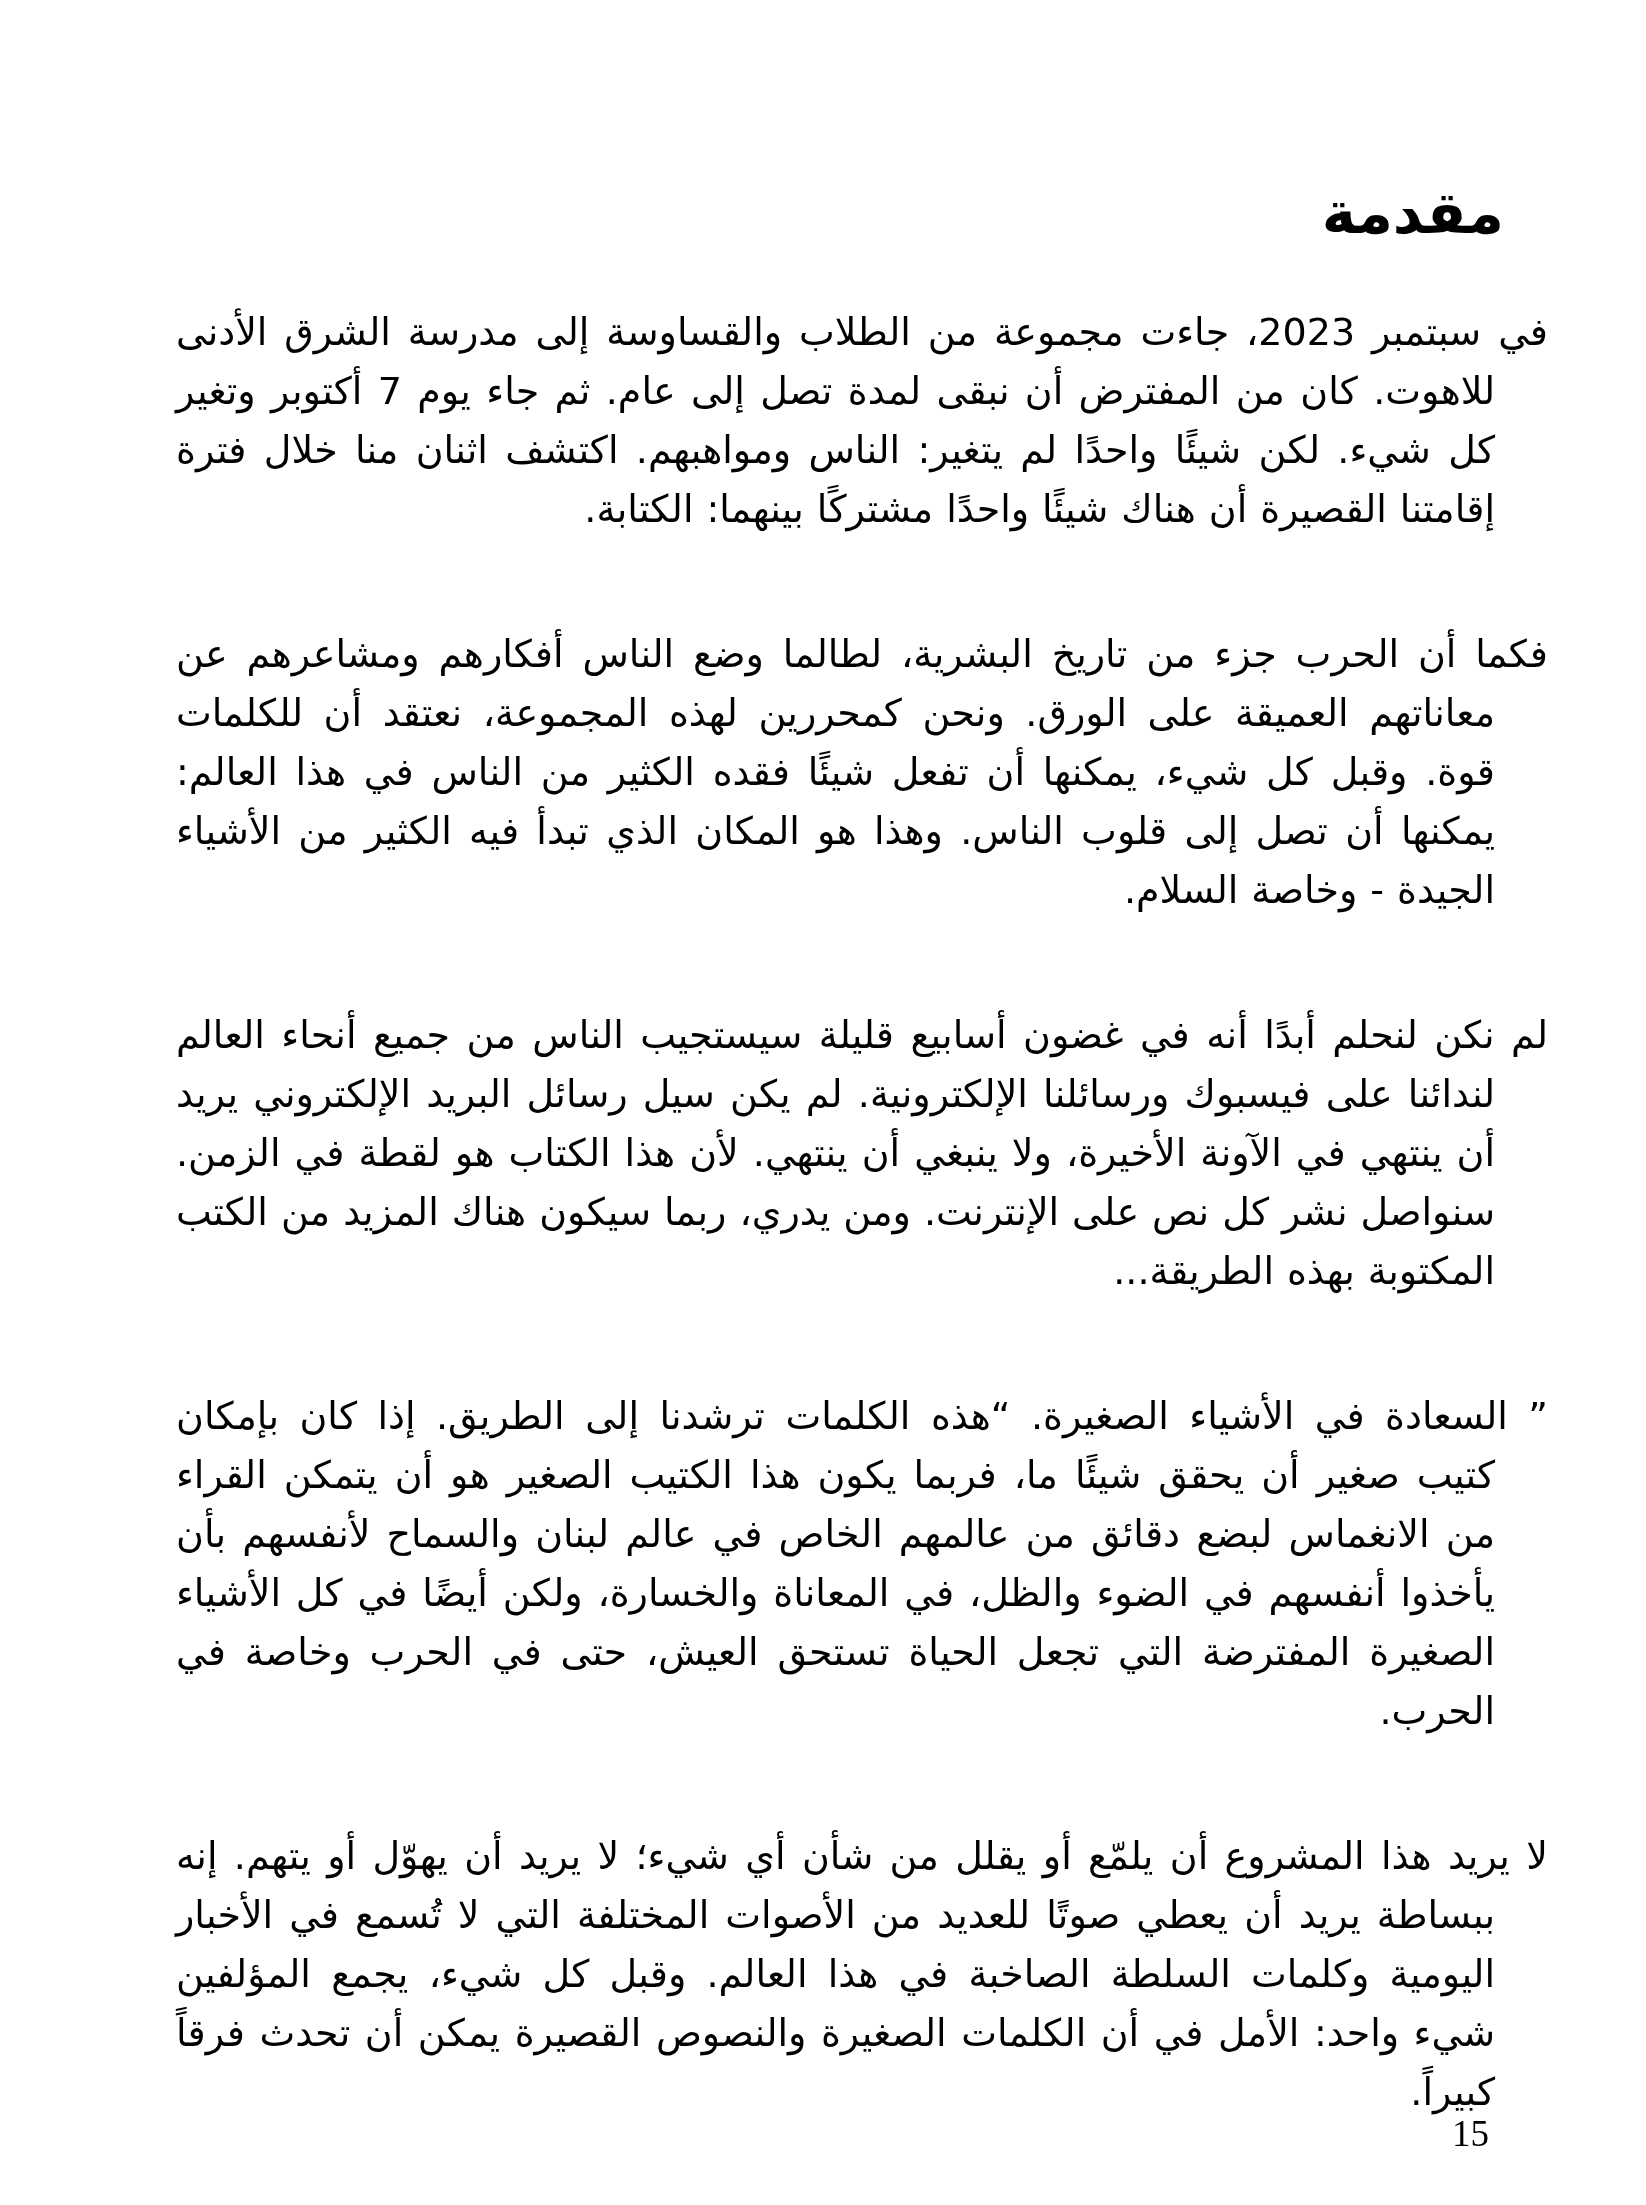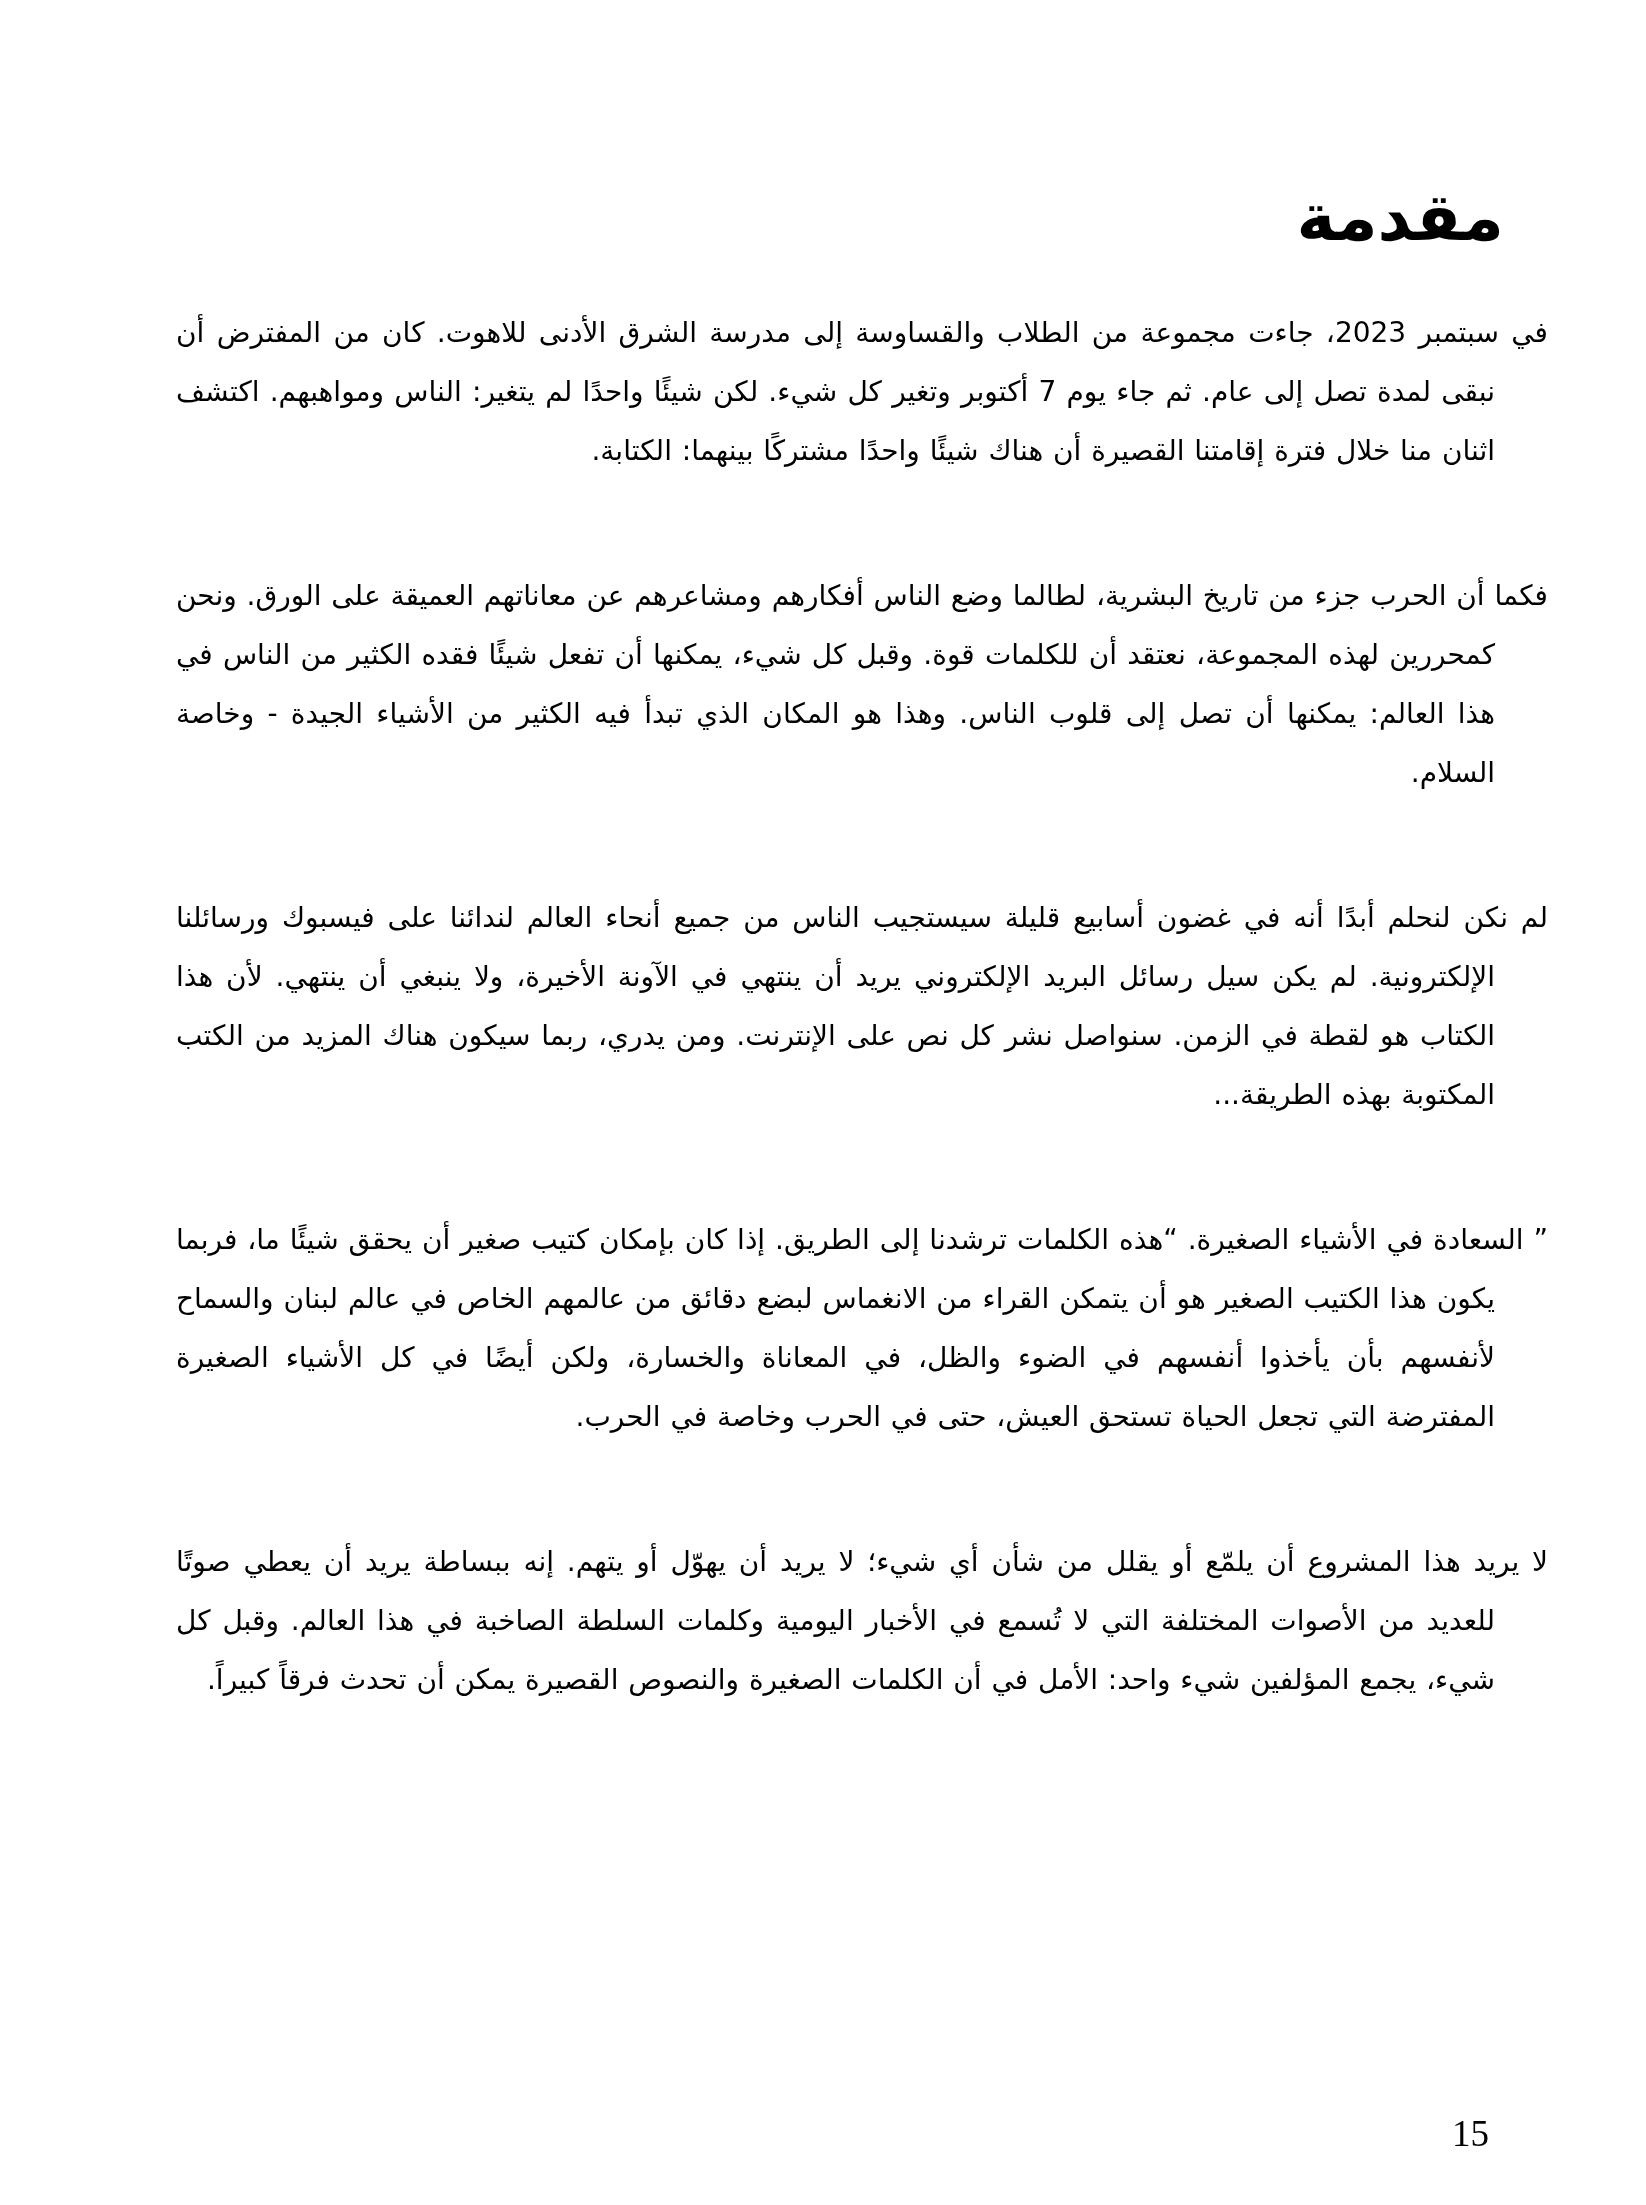--- a/index.html
+++ b/index.html
@@ -16,35 +16,35 @@
     color: #000000;
     direction: rtl;
     font-family: "DejaVu Sans", sans-serif;
     overflow: hidden;
   }
   .page-title {
     position: absolute;
     top: 180px;
     right: 142px;
     margin: 0;
-    font-size: 66px;
+    font-size: 58px;
     line-height: 1.15;
     font-weight: 700;
     letter-spacing: 0;
   }
   .content {
     position: absolute;
     top: 303px;
     right: 98px;
     left: 176px;
   }
   .para {
     margin: 0 53px 86px 0;   
     text-indent: -53px;        
-    font-size: 28px;
+    font-size: 38px;
     line-height: 59px;
     text-align: justify;
     text-justify: inter-word;
     word-spacing: 0.9px;
   }
   .para:nth-child(5) {
     margin-bottom: 0;           
   }
   .para:nth-child(6) {
     margin-bottom: 0;

